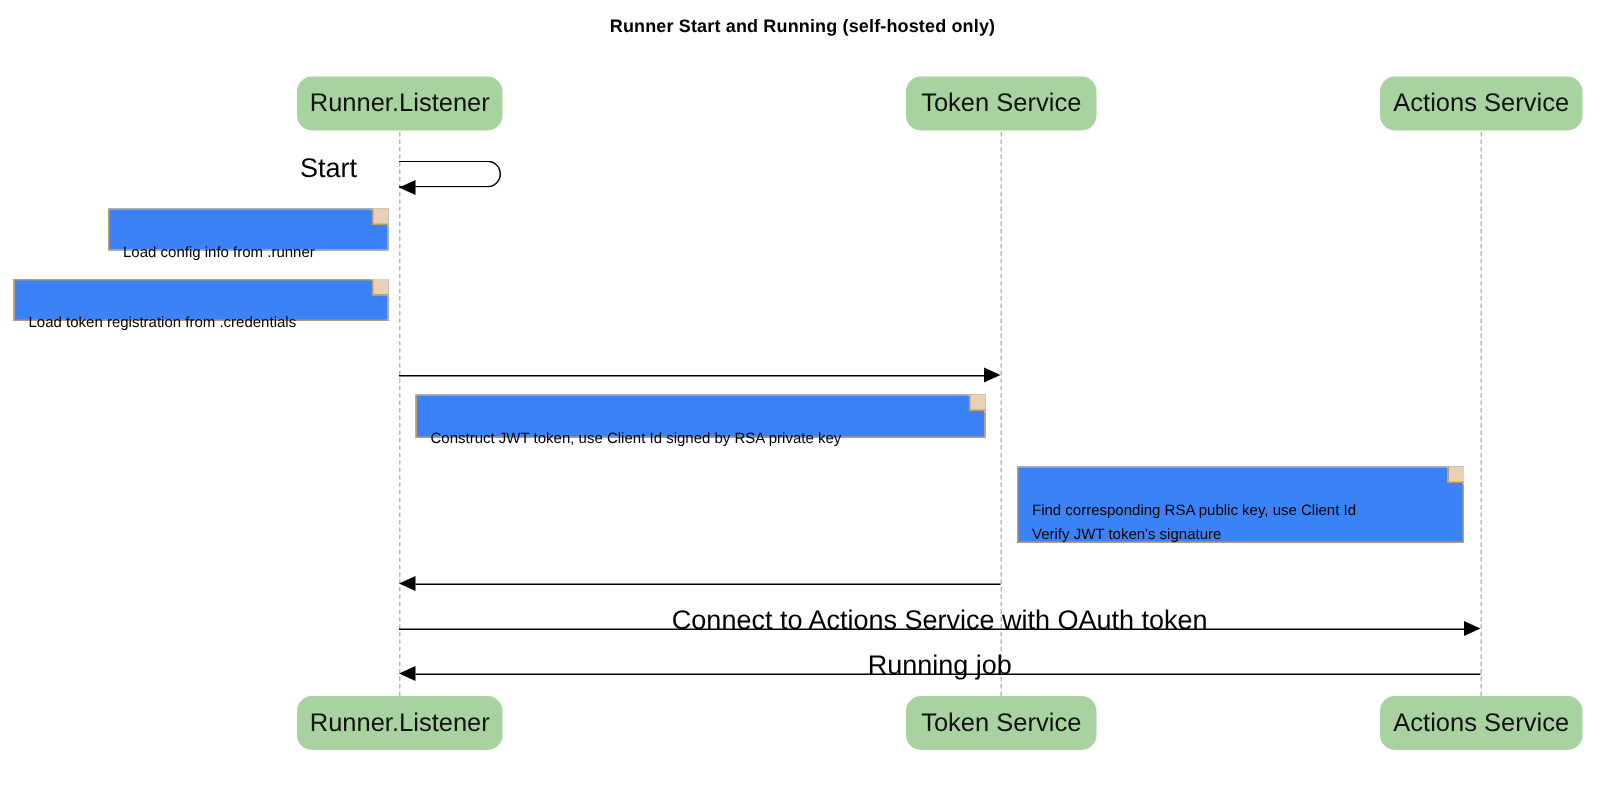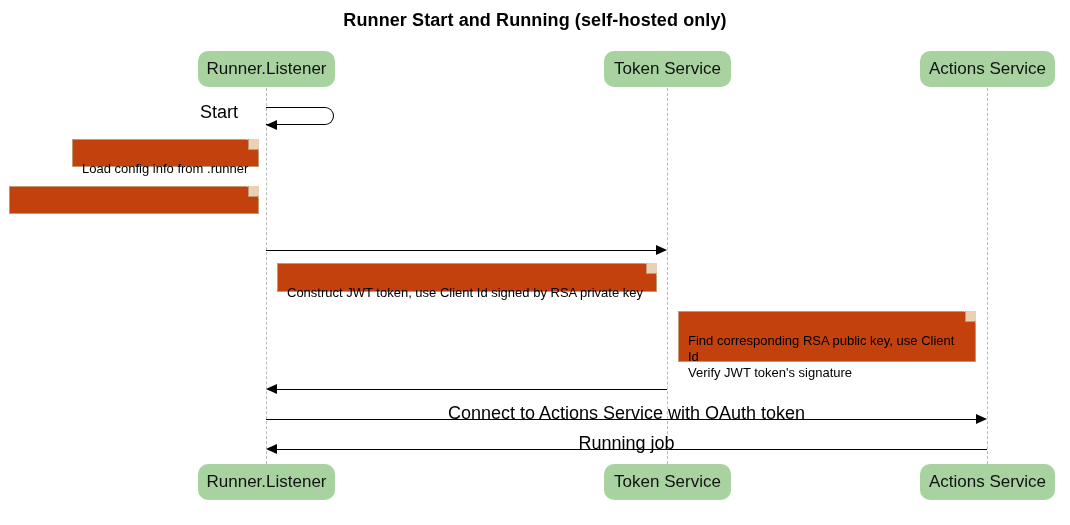--- a/index.html
+++ b/index.html
@@ -19,21 +19,21 @@
     overflow: hidden;
   }
 
   
   .diagram-title {
     position: absolute;
     left: 0;
     top: 10px;
     width: 1070px;
     text-align: center;
-    font-size: 18px;
+    font-size: 12px;
     font-weight: bold;
     color: #000000;
     letter-spacing: 0.1px;
   }
 
   
   .lifeline {
     position: absolute;
     width: 0;
     border-left: 1px dashed #b9b9b9;
@@ -51,24 +51,24 @@
     align-items: center;
     justify-content: center;
     font-size: 17px;
     color: #111111;
     box-sizing: border-box;
   }
 
   
   .note {
     position: absolute;
-    background: #c2410c;
+    background: #3b82f6;
     border: 1px solid #c09a72;
     box-sizing: border-box;
-    font-size: 13px;
+    font-size: 10px;
     color: #000000;
     padding: 5px 9px;
     line-height: 16px;
     white-space: pre-line;
   }
   .note .fold {
     position: absolute;
     top: -1px;
     right: -1px;
     width: 11px;
@@ -165,20 +165,21 @@
   <div class="selfloop" style="left:266px; top:107px; width:68px; height:18px;"></div>
   <div class="arrowhead right" style="left:266px; top:120px; transform:rotate(180deg);"></div>
 
   <div class="note" style="left:72px; top:139px; width:187px; height:28px;">
     <span>Load config info from .runner</span>
     <span class="fold-cover"></span>
     <span class="fold"></span>
   </div>
 
   <div class="note" style="left:9px; top:186px; width:250px; height:28px;">
+    <span>Load token registration from .credentials</span>
     <span class="fold-cover"></span>
     <span class="fold"></span>
   </div>
 
   <div class="msg-line" style="left:266px; top:250px; width:390px;"></div>
   <div class="arrowhead right" style="left:656px; top:245px;"></div>
 
   <div class="note" style="left:678px; top:311px; width:298px; height:51px;">
     <span>Find corresponding RSA public key, use Client Id
 Verify JWT token's signature</span>

